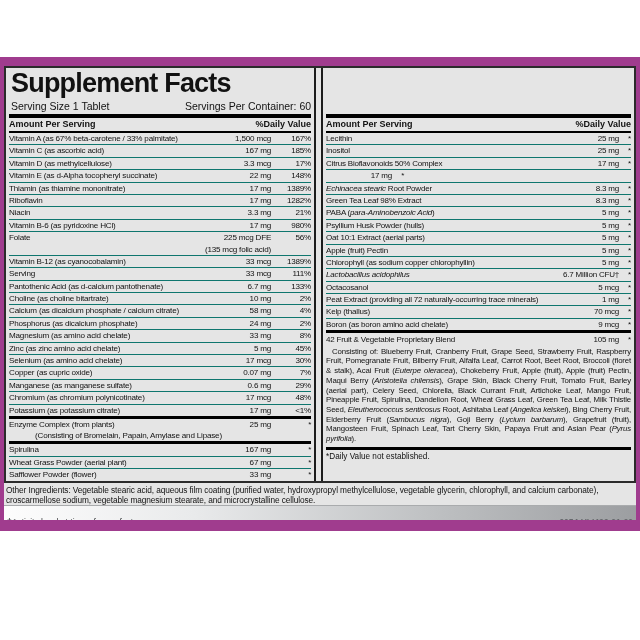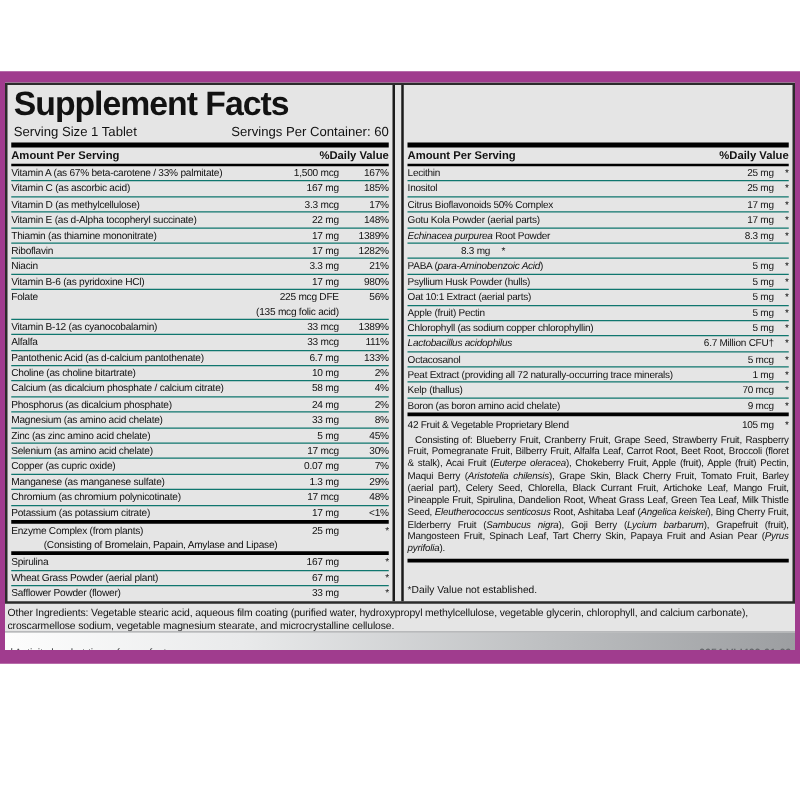--- a/index.html
+++ b/index.html
@@ -31,21 +31,21 @@
   .rname{flex:1 1 auto;overflow:hidden;}
   .ramt{flex:0 0 auto;text-align:right;white-space:nowrap;}
   .colL .ramt{min-width:66px;} .colR .ramt{min-width:66px;}
   .rdv{flex:0 0 auto;text-align:right;white-space:nowrap;}
   .colL .rdv{width:40px;} .colR .rdv{width:12px;}
   .subn{font-size:8.1px;letter-spacing:-0.2px;line-height:11px;height:11px;padding-left:26px;white-space:nowrap;}
   .blend{border-top:3px solid #000;padding-top:1px;}
   .blendline{display:flex;align-items:baseline;font-size:8px;letter-spacing:-0.2px;line-height:11.5px;white-space:nowrap;}
   .blenddesc{font-size:7.8px;letter-spacing:-0.15px;line-height:9.7px;text-align:justify;
              text-indent:6px;padding:1px 0 2px;}
-  .dvnote{border-top:3px solid #000;font-size:8.2px;line-height:12px;padding:16px 0 2px;margin-top:1px;}
+  .dvnote{border-top:3px solid #000;font-size:8.2px;line-height:12px;padding:1px 0 2px;margin-top:1px;}
   .otheringr{font-size:8.3px;letter-spacing:-0.1px;line-height:10.2px;padding:2px 2px 0;text-align:left;}
   .gradbar{margin-top:auto;height:13px;flex:0 0 13px;display:flex;justify-content:space-between;align-items:center;
            padding:16px 3px;box-sizing:border-box;border-top:1px solid #a9abad;
            background:linear-gradient(90deg,#fdfdfd 0%,#e9eaeb 30%,#bcbec0 70%,#9c9ea1 100%);
            font-size:8.5px;color:#3c3e40;white-space:nowrap;}
   .gradbar .code{color:#66686c;font-weight:bold;}
   i{font-style:italic;}
 </style>
 </head>
 <body>
@@ -136,21 +136,21 @@
               </div>
               <div class="row">
                 <div class="rline">
                   <span class="rname">Vitamin B-12 (as cyanocobalamin)</span>
                   <span class="ramt">33 mcg</span>
                   <span class="rdv">1389%</span>
                 </div>
               </div>
               <div class="row">
                 <div class="rline">
-                  <span class="rname">Alfalfa</span>
+                  <span class="rname">Serving</span>
                   <span class="ramt">33 mcg</span>
                   <span class="rdv">111%</span>
                 </div>
               </div>
               <div class="row">
                 <div class="rline">
                   <span class="rname">Pantothenic Acid (as d-calcium pantothenate)</span>
                   <span class="ramt">6.7 mg</span>
                   <span class="rdv">133%</span>
                 </div>
@@ -200,21 +200,21 @@
               <div class="row">
                 <div class="rline">
                   <span class="rname">Copper (as cupric oxide)</span>
                   <span class="ramt">0.07 mg</span>
                   <span class="rdv">7%</span>
                 </div>
               </div>
               <div class="row">
                 <div class="rline">
                   <span class="rname">Manganese (as manganese sulfate)</span>
-                  <span class="ramt">1.3 mg</span>
+                  <span class="ramt">0.6 mg</span>
                   <span class="rdv">29%</span>
                 </div>
               </div>
               <div class="row">
                 <div class="rline">
                   <span class="rname">Chromium (as chromium polynicotinate)</span>
                   <span class="ramt">17 mcg</span>
                   <span class="rdv">48%</span>
                 </div>
               </div>
@@ -282,34 +282,34 @@
               </div>
               <div class="row">
                 <div class="rline">
                   <span class="rname">Citrus Bioflavonoids 50% Complex</span>
                   <span class="ramt">17 mg</span>
                   <span class="rdv">*</span>
                 </div>
               </div>
               <div class="row">
                 <div class="rline">
-                  <span class="rname">Gotu Kola Powder (aerial parts)</span>
-                  <span class="ramt">17 mg</span>
-                  <span class="rdv">*</span>
-                </div>
-              </div>
-              <div class="row">
-                <div class="rline">
-                  <span class="rname"><i>Echinacea purpurea</i> Root Powder</span>
+                  <span class="ramt">17 mg</span>
+                  <span class="rdv">*</span>
+                </div>
+              </div>
+              <div class="row">
+                <div class="rline">
+                  <span class="rname"><i>Echinacea stearic</i> Root Powder</span>
                   <span class="ramt">8.3 mg</span>
                   <span class="rdv">*</span>
                 </div>
               </div>
               <div class="row">
                 <div class="rline">
+                  <span class="rname">Green Tea Leaf 98% Extract</span>
                   <span class="ramt">8.3 mg</span>
                   <span class="rdv">*</span>
                 </div>
               </div>
               <div class="row">
                 <div class="rline">
                   <span class="rname">PABA (<i>para-Aminobenzoic Acid</i>)</span>
                   <span class="ramt">5 mg</span>
                   <span class="rdv">*</span>
                 </div>

